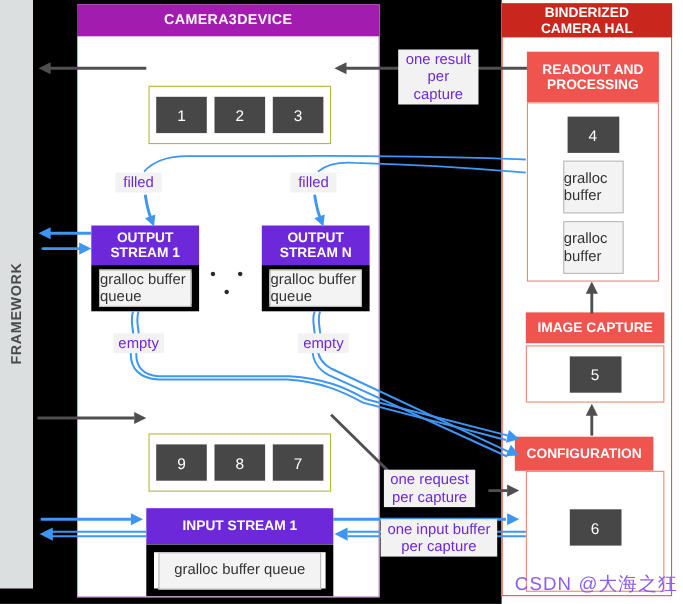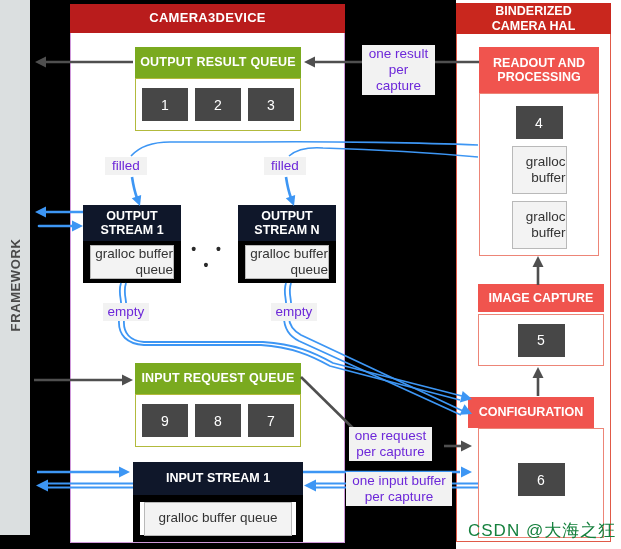--- a/index.html
+++ b/index.html
@@ -10,77 +10,75 @@
   .z0{z-index:0}.z1{z-index:1}.z2{z-index:2}.z3{z-index:3}.z4{z-index:4}
   .black-base{left:0;top:0;width:456px;height:549px;background:#000;}
   .fw-strip{left:0;top:0;width:30px;height:535px;background:#dbdfe0;}
   .fw-label{left:15px;top:285px;transform:translate(-50%,-50%) rotate(-90deg);
             font-weight:bold;font-size:13px;letter-spacing:.6px;color:#4a4a4a;white-space:nowrap;}
   
   .panel-c3d{left:70px;top:4px;width:275px;height:539px;background:#fff;border:1.5px solid #cf98da;}
   .panel-hal{left:456px;top:3px;width:155px;height:539px;background:#fff;border:1px solid #e05a48;}
   .hdr{display:flex;align-items:center;justify-content:center;text-align:center;
        color:#fff;font-weight:bold;line-height:1.15;box-sizing:border-box;}
-  .hdr-c3d{left:70px;top:4px;width:275px;height:29px;background:#b91c1c;font-size:13px;letter-spacing:.3px;}
+  .hdr-c3d{left:70px;top:4px;width:275px;height:29px;background:#a21caf;font-size:13px;letter-spacing:.3px;}
   .hdr-hal{left:456px;top:3px;width:155px;height:31px;background:#c9271e;font-size:12.5px;padding:0 14px;}
   
   .qhdr{background:#7aaa1f;font-size:12.5px;letter-spacing:.2px;}
   .qbody{background:#fff;border:1px solid #b2ba3c;display:flex;align-items:center;justify-content:center;gap:7px;}
   .slot{width:46px;height:33px;background:#474747;color:#fff;font-size:14px;
         display:flex;align-items:center;justify-content:center;flex:none;}
   
-  .shdr{background:#0f172a;font-size:12.5px;padding:0 10px;}
+  .shdr{background:#6d28d9;font-size:12.5px;padding:0 10px;}
   .sbody{background:#fff;border:7px solid #000000;display:flex;align-items:center;justify-content:center;}
   .gq{background:#f3f3f3;border:1px solid #b9b9b9;color:#333;display:flex;align-items:center;
-      justify-content:center;text-align:right;font-size:13.5px;line-height:1.22;box-sizing:border-box;}
+      justify-content:center;text-align:left;font-size:13.5px;line-height:1.22;box-sizing:border-box;}
   
   .rhdr{background:#f0544e;font-size:12.5px;padding:0 8px;}
   .rbody{background:#fff;border:1px solid #ed8577;}
   .col{display:flex;flex-direction:column;align-items:center;}
   .cen{display:flex;align-items:center;justify-content:center;}
   
   .lbl{background:#f2f2f2;color:#6d28d9;font-size:13.5px;line-height:1.18;text-align:center;
        white-space:pre-line;padding:1px 4px;box-sizing:border-box;}
   .dots{color:#2a2a2a;font-size:14px;font-weight:bold;letter-spacing:8px;text-align:center;}
-  .wm{color:#15803d;font-size:17px;letter-spacing:1px;white-space:nowrap;}
+  .wm{color:#8b5cf6;font-size:17px;letter-spacing:1px;white-space:nowrap;}
   svg.wires{position:absolute;left:0;top:0;pointer-events:none;}
 </style>
 </head>
 <body>
 
 <div class="canvas">
 
   <div class="abs z0 black-base"></div>
 
   <div class="abs z1 fw-strip"></div>
   <div class="abs z1 fw-label">FRAMEWORK</div>
 
   <div class="abs z1 panel-c3d"></div>
   <div class="abs z2 hdr hdr-c3d">CAMERA3DEVICE</div>
 
-  <div class="abs z2 hdr qhdr" style="left:135px;top:47px;width:166px;height:31px;">OUTPUT RESULT QUEUE</div>
   <div class="abs z2 qbody" style="left:135px;top:78px;width:166px;height:53px;">
     <div class="slot">1</div>
     <div class="slot">2</div>
     <div class="slot">3</div>
   </div>
 
   <div class="abs z2 hdr shdr" style="left:83px;top:205px;width:98px;height:36px;">OUTPUT STREAM 1</div>
   <div class="abs z2 sbody" style="left:83px;top:241px;width:98px;height:42px;">
     <div class="gq" style="width:86px;height:34px;">gralloc buffer queue</div>
   </div>
 
   <div class="abs z2 dots" style="left:184px;top:241px;width:52px;">• • •</div>
 
   <div class="abs z2 hdr shdr" style="left:238px;top:205px;width:98px;height:36px;">OUTPUT STREAM N</div>
   <div class="abs z2 sbody" style="left:238px;top:241px;width:98px;height:42px;">
     <div class="gq" style="width:86px;height:34px;">gralloc buffer queue</div>
   </div>
 
-  <div class="abs z2 hdr qhdr" style="left:135px;top:363px;width:166px;height:31px;">INPUT REQUEST QUEUE</div>
   <div class="abs z2 qbody" style="left:135px;top:394px;width:166px;height:53px;">
     <div class="slot">9</div>
     <div class="slot">8</div>
     <div class="slot">7</div>
   </div>
 
   <div class="abs z2 hdr shdr" style="left:133px;top:462px;width:170px;height:33px;">INPUT STREAM 1</div>
   <div class="abs z2 sbody" style="left:133px;top:495px;width:170px;height:47px;">
     <div class="gq" style="width:148px;height:34px;">gralloc buffer queue</div>
   </div>

